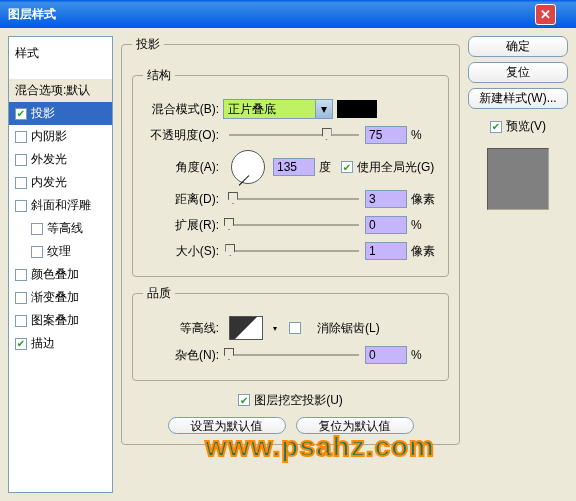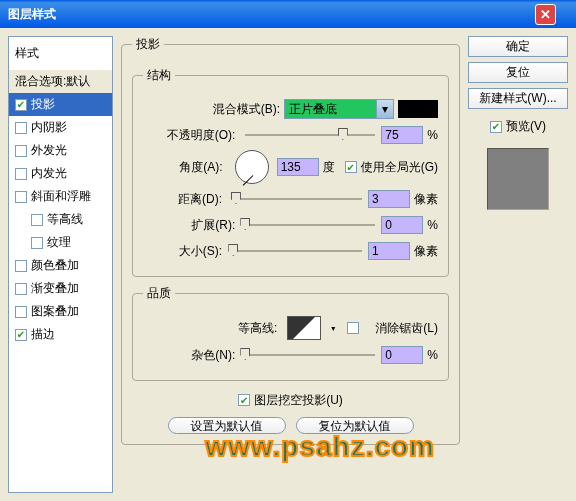--- a/index.html
+++ b/index.html
@@ -5,53 +5,53 @@
 * { box-sizing: border-box; margin: 0; padding: 0; font-family: "SimSun", "宋体", Arial, sans-serif; font-size: 12px; }
 body { background: #ece9d8; width: 576px; height: 501px; overflow: hidden; }
 .titlebar { background: linear-gradient(to bottom, #0058e6 0%, #3a8ee6 10%, #0058e6 100%); height: 28px; display: flex; align-items: center; padding: 0 20px 0 8px; color: #fff; font-weight: bold; }
 .titlebar-title { flex: 1; }
 .close-btn { width: 21px; height: 21px; background: #e04343; border: 1px solid #fff; border-radius: 3px; display: flex; align-items: center; justify-content: center; color: #fff; font-weight: bold; font-size: 13px; cursor: pointer; }
 .content { display: flex; padding: 8px; gap: 8px; height: calc(100% - 28px); }
 
 .left-panel { width: 105px; border: 1px solid #7f9db9; background: #fff; }
 .left-title { padding: 8px 6px; }
 .left-item { padding: 3px 6px; display: flex; align-items: center; gap: 4px; cursor: pointer; }
-.left-item.blend { background: #ece9d8; }
+.left-item.blend { background: #ece9d8; margin-top: 9px; }
 .left-item.active { background: #316ac5; color: #fff; }
 .left-item.indent { padding-left: 22px; }
 .cb { width: 12px; height: 12px; border: 1px solid #7f9db9; background: #fff; display: inline-flex; align-items: center; justify-content: center; font-size: 10px; color: #21a121; }
 
 .mid-panel { flex: 1; position: relative; }
 fieldset { border: 1px solid #aca899; border-radius: 4px; padding: 10px; margin-bottom: 8px; }
 legend { padding: 0 4px; }
 .inner-fs { margin: 4px 0 8px 0; }
 
-.row { display: flex; align-items: center; margin: 4px 0; min-height: 22px; justify-content: flex-end; }
+.row { display: flex; align-items: center; margin: 4px 0; min-height: 22px; }
 .lbl { width: 80px; text-align: right; padding-right: 4px; }
-.combo { width: 110px; height: 20px; border: 1px solid #7f9db9; background: #22c55e; display: flex; align-items: center; padding: 0 4px; position: relative; }
+.combo { width: 110px; height: 20px; border: 1px solid #7f9db9; background: #bef264; display: flex; align-items: center; padding: 0 4px; position: relative; }
 .combo-arrow { position: absolute; right: 0; top: 0; width: 17px; height: 100%; background: linear-gradient(#cde,#9bd); border-left: 1px solid #7f9db9; display: flex; align-items: center; justify-content: center; }
 .swatch { width: 40px; height: 18px; background: #000; border: 1px solid #000; margin-left: 4px; cursor: pointer; }
 
 .slider { flex: 1; max-width: 130px; height: 16px; display: flex; align-items: center; position: relative; margin: 0 6px; }
 .slider-track { height: 2px; background: #aca899; width: 100%; }
 .slider-thumb { position: absolute; width: 10px; height: 12px; background: #ece9d8; border: 1px solid #555; top: 1px; transform: translateX(-50%); clip-path: polygon(0 0,100% 0,100% 60%,50% 100%,0 60%); }
 .num { width: 42px; height: 18px; border: 1px solid #7f9db9; background: #c4b5fd; padding: 0 3px; text-align: left; }
 .unit { margin-left: 4px; }
 
 .angle-dial { width: 34px; height: 34px; border: 1px solid #555; border-radius: 50%; background: #fff; position: relative; margin: 0 8px; }
 .angle-dial::after { content:''; position: absolute; width: 14px; height: 1px; background:#000; left: 3px; top: 24px; transform: rotate(-45deg); transform-origin: right center; }
 
 .contour-swatch { width: 34px; height: 24px; border: 1px solid #555; background: linear-gradient(135deg, #333 0%, #333 49%, #fff 51%, #fff 100%); margin: 0 6px; cursor: pointer; }
 .contour-arrow { width: 12px; height: 24px; display: flex; align-items: center; justify-content: center; font-size: 8px; }
 
 .btn { height: 17px; padding: 0 22px; border: 1px solid #7f9db9; border-radius: 9px; background: linear-gradient(#fff,#eee); cursor: pointer; }
 .btn-row { display: flex; gap: 10px; justify-content: center; margin-top: 6px; }
 
 .right-panel { width: 100px; display: flex; flex-direction: column; gap: 5px; align-items: stretch; }
-.right-btn { height: 21px; border: 1px solid #7f9db9; border-radius: 0; background: linear-gradient(#fff,#eee); cursor: pointer; }
+.right-btn { height: 21px; border: 1px solid #7f9db9; border-radius: 7px; background: linear-gradient(#fff,#eee); cursor: pointer; }
 .preview-chk { display: flex; align-items: center; gap: 4px; justify-content: center; margin: 4px 0; }
 .preview-box { width: 62px; height: 62px; border: 1px inset #aca899; background: #808080; margin: 4px auto; }
 
 .watermark { position: absolute; right: 25px; bottom: 30px; font-size: 28px; font-weight: bold; color: #0f766e; -webkit-text-stroke: 2px #ff8a00; letter-spacing: 1px; pointer-events: none; font-family: Arial; }
 </style>
 </head>
 <body>
 
 <div class="titlebar">
   <span class="titlebar-title">图层样式</span>

